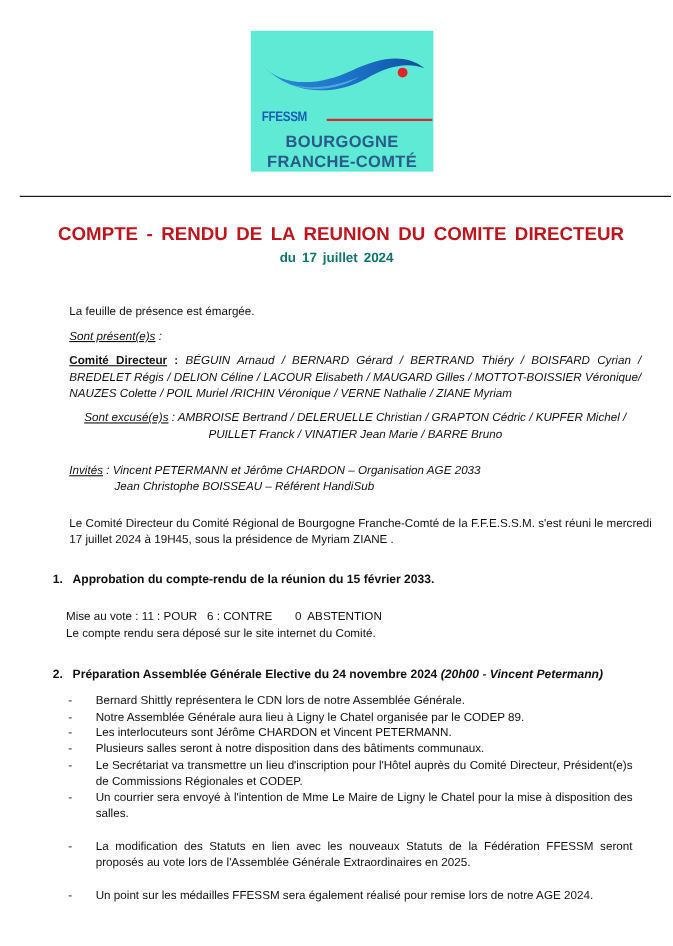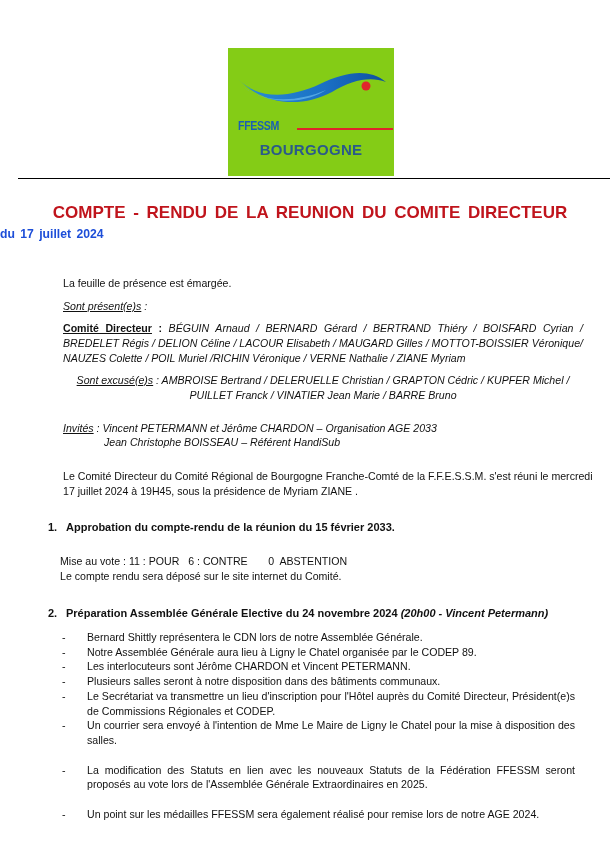--- a/index.html
+++ b/index.html
@@ -1,29 +1,29 @@
 <!DOCTYPE html>
 <html><head>
   <meta charset="utf-8">
   <style>
     * { margin: 0; padding: 0; box-sizing: border-box; }
     html, body { width: 612px; height: 860px; background: #ffffff; overflow: hidden; }
     body { font-family: "Liberation Sans", sans-serif; color: #111; font-size: 10.6px; position: relative; }
 
-    .logo-box { position: absolute; left: 228px; top: 48px; width: 166px; height: 128px; background: #84cc16; }
+    .logo-box { position: absolute; left: 228px; top: 28px; width: 166px; height: 128px; background: #5eead4; }
     .logo-box svg { position: absolute; left: 0; top: 0; }
     .logo-ffessm { position: absolute; left: 10px; top: 71px; font-family: "Liberation Sans", sans-serif; font-weight: bold; font-size: 12.5px; color: #1a5fb4; letter-spacing: -0.4px; transform: scaleX(0.85); transform-origin: left; }
     .logo-redline { position: absolute; left: 69px; top: 80px; width: 96px; height: 2px; background: #e0242b; }
     .logo-line1 { position: absolute; left: 0; width: 166px; top: 93px; text-align: center; font-weight: bold; font-size: 15px; color: #2a5a8a; letter-spacing: 0.3px; }
     .logo-line2 { position: absolute; left: 0; width: 166px; top: 111px; text-align: center; font-weight: bold; font-size: 15px; color: #2a5a8a; letter-spacing: 0.3px; }
 
     .hrule { position: absolute; left: 18px; top: 178px; width: 592px; height: 1px; background: #000; }
 
     .title1 { position: absolute; left: 4px; width: 612px; top: 203px; text-align: center; color: #c0141c; font-weight: bold; font-size: 17px; word-spacing: 3px; }
-    .title2 { position: absolute; left: 0; width: 612px; top: 227px; color: #1d4ed8; font-weight: bold; font-size: 12.2px; word-spacing: 2px; }
+    .title2 { position: absolute; left: 0; width: 612px; top: 227px; text-align: center; color: #0f766e; font-weight: bold; font-size: 12.2px; word-spacing: 2px; }
 
     .p { position: absolute; left: 63px; width: 520px; line-height: 15px; font-size: 10.6px; }
     .u { text-decoration: underline; }
     .i { font-style: italic; }
     .b { font-weight: bold; }
 
     .sec { position: absolute; left: 48px; font-weight: bold; font-size: 11px; }
     .sec .num { display: inline-block; width: 18px; }
     .vote { position: absolute; left: 72px; line-height: 15px; }
 
@@ -44,20 +44,21 @@
         <stop offset="1" stop-color="#0e4f9e"></stop>
       </linearGradient>
     </defs>
     <path d="M10 31 C 30 52, 62 50, 92 36 C 118 24, 140 20, 158 34 C 142 28, 124 32, 104 44 C 74 60, 36 58, 10 31 Z" fill="url(#wg)"></path>
     <path d="M14 38 C 36 56, 70 54, 98 42 C 84 52, 46 62, 14 38 Z" fill="#5fb2e8" opacity="0.8"></path>
     <circle cx="138" cy="38" r="4.5" fill="#e0242b"></circle>
   </svg>
   <div class="logo-ffessm">FFESSM</div>
   <div class="logo-redline"></div>
   <div class="logo-line1">BOURGOGNE</div>
+  <div class="logo-line2">FRANCHE-COMTÉ</div>
 </div>
 
 <div class="hrule"></div>
 
 <div class="title1">COMPTE - RENDU  DE  LA  REUNION  DU  COMITE  DIRECTEUR</div>
 <div class="title2">du  17 juillet 2024</div>
 
 <div class="p" style="top:276px;">La feuille de présence est émargée.</div>
 
 <div class="p i" style="top:299px;">

